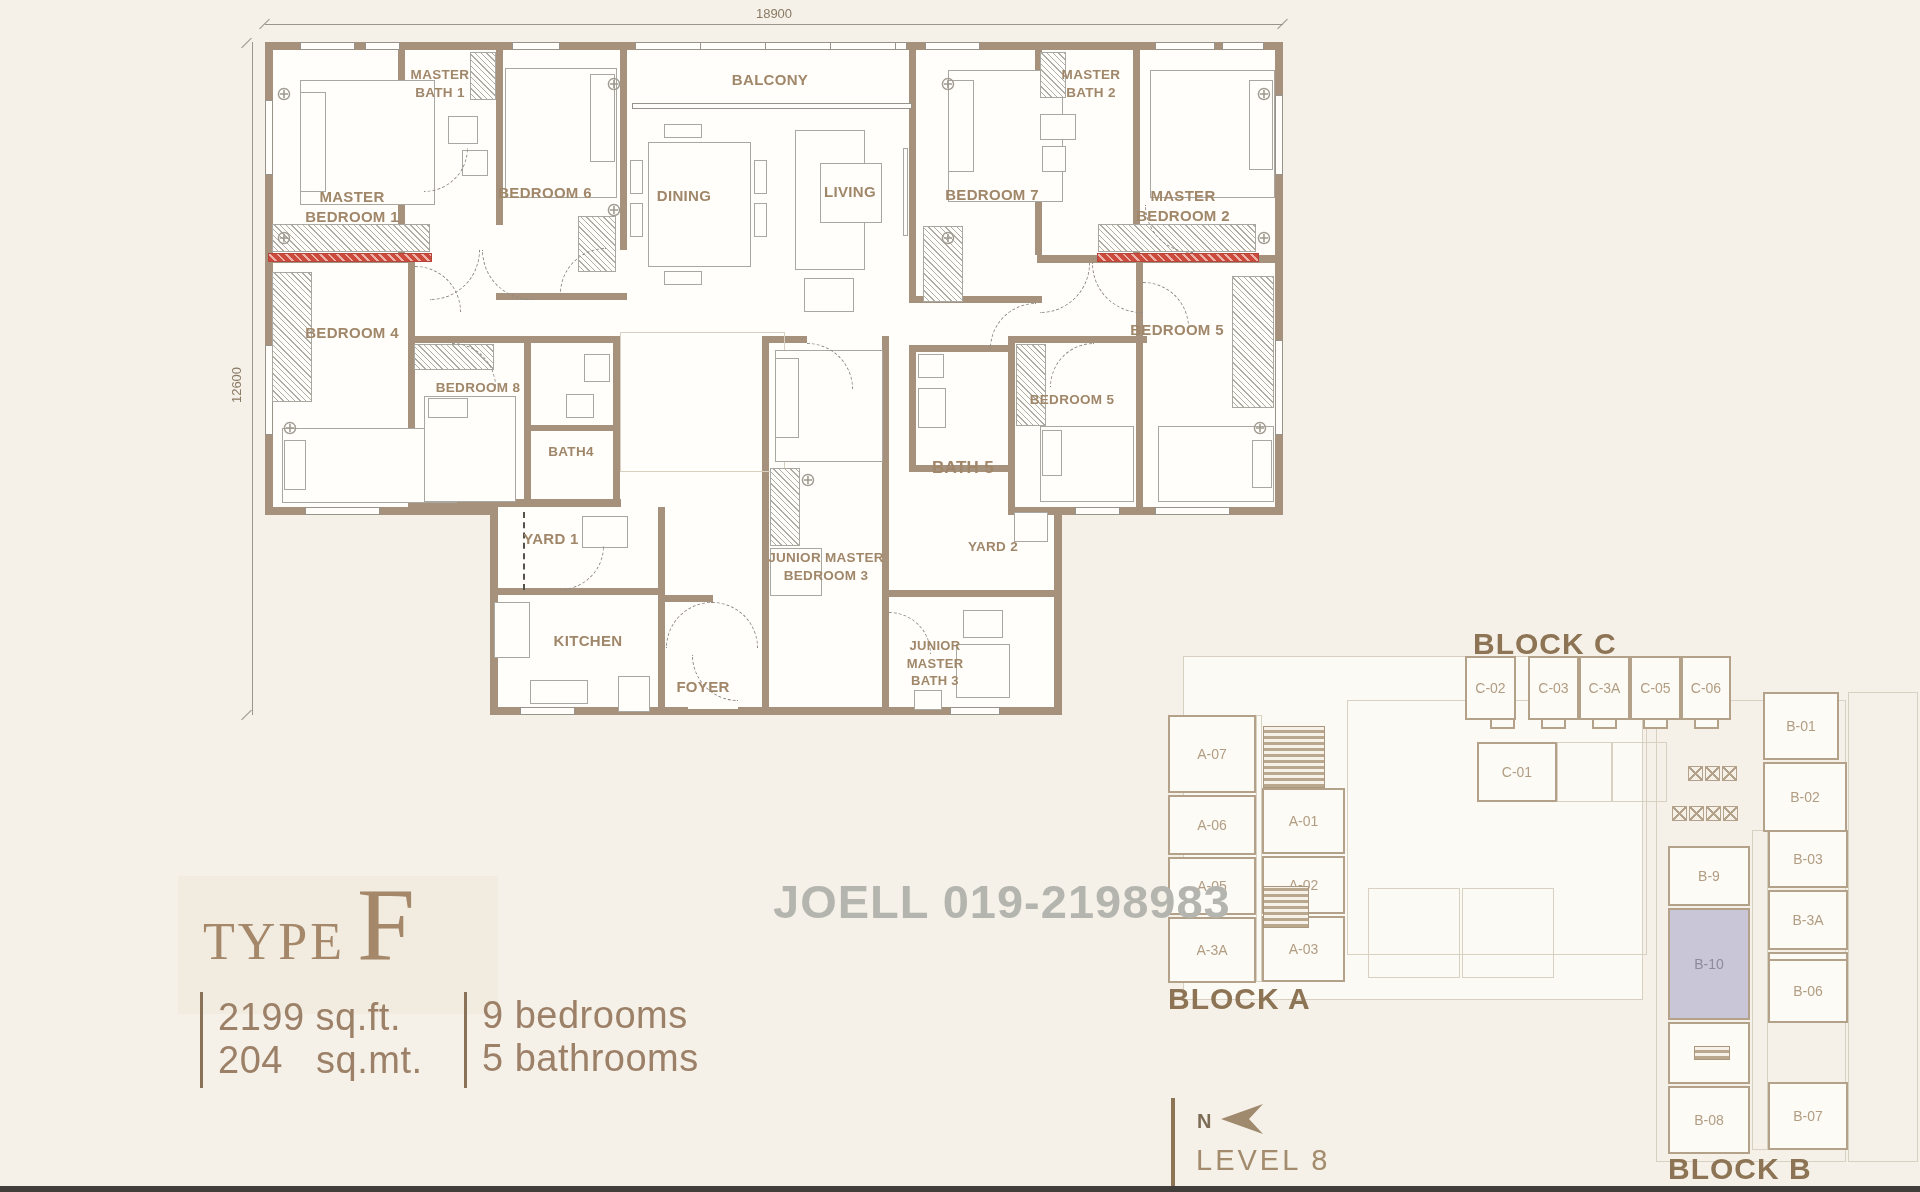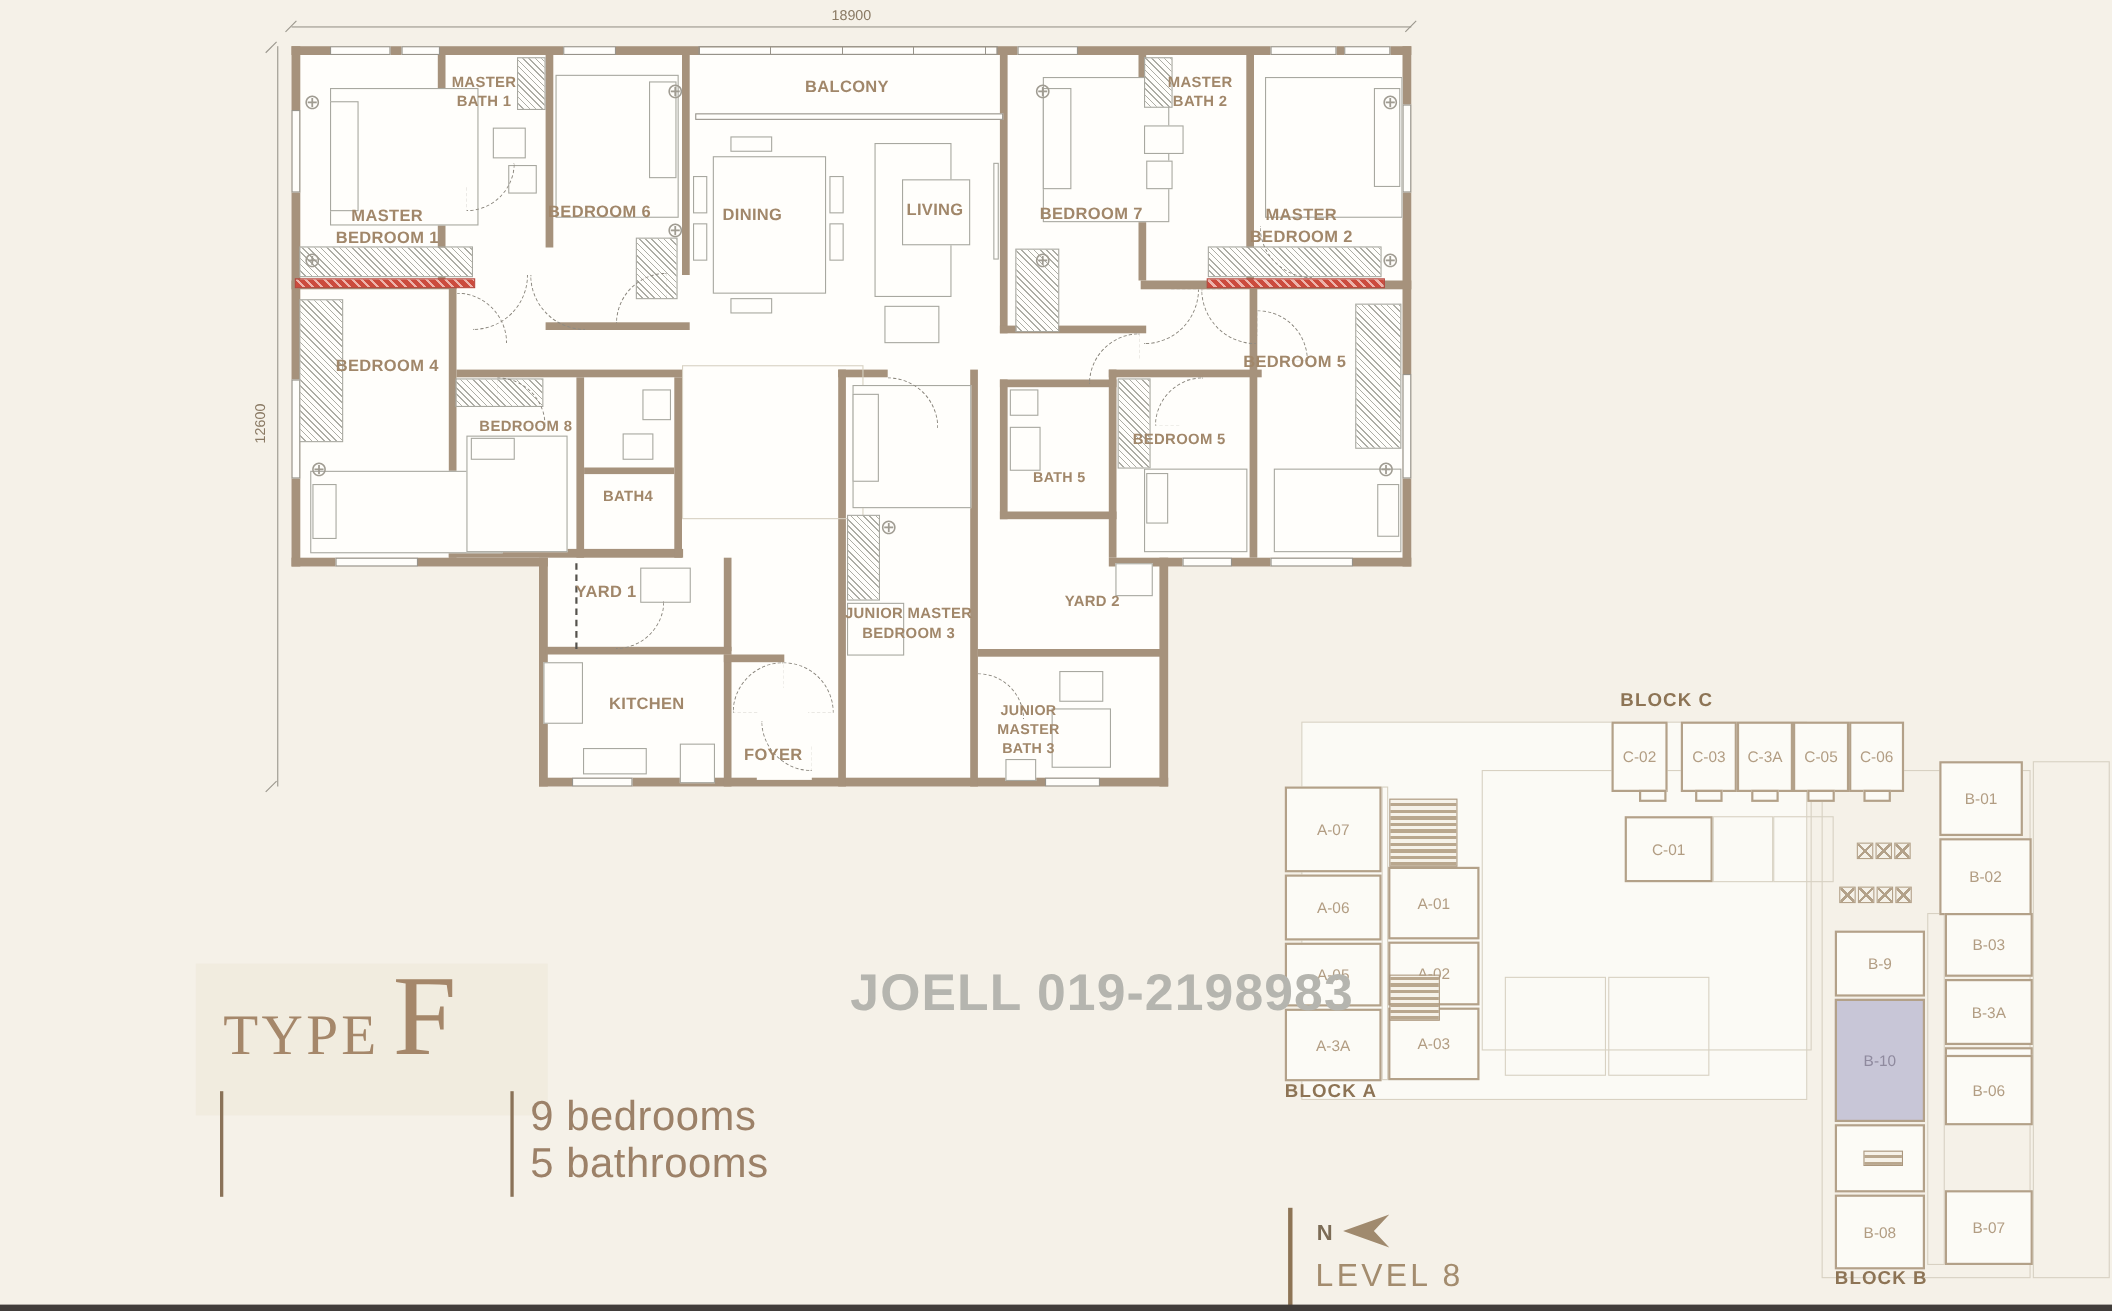--- a/index.html
+++ b/index.html
@@ -16,21 +16,21 @@
   .fan{position:absolute;color:#a09c92;font-size:19px;line-height:1}
   .rlabel{position:absolute;transform:translate(-50%,-50%);color:#a1876a;font-weight:bold;font-size:15px;text-align:center;white-space:pre-line;line-height:1.35;letter-spacing:.3px}
   .dim{position:absolute;color:#8a7a64;font-size:13px}
   .dimline{position:absolute;background:#9a968c}
   .tick{position:absolute;width:1px;height:14px;background:#9a968c;transform:rotate(45deg)}
   .faint{position:absolute;border:1px solid #d8d1c2;box-sizing:border-box;background:#fbfaf5}
   .kcell{position:absolute;border:2px solid #b3a189;background:#fcfbf6;box-sizing:border-box;display:flex;align-items:center;justify-content:center;color:#b29d83;font-size:14px}
   .ktab{position:absolute;border:2px solid #b3a189;background:#fcfbf6;box-sizing:border-box}
   .xbox{position:absolute;border:1px solid #b3a189;box-sizing:border-box;background:linear-gradient(45deg,transparent 44%,#b3a189 44% 56%,transparent 56%),linear-gradient(-45deg,transparent 44%,#b3a189 44% 56%,transparent 56%)}
   .orn{position:absolute;border:1px solid #ab977e;box-sizing:border-box;background:repeating-linear-gradient(0deg,#b9a78e 0 3px,#f6f2e9 3px 6px)}
-  .blocklabel{position:absolute;color:#8d7455;font-weight:bold;font-size:17px;letter-spacing:1px}
+  .blocklabel{position:absolute;color:#8d7455;font-weight:bold;font-size:30px;letter-spacing:1px}
   .spec{position:absolute;color:#9c8168;font-size:38px;line-height:1.12;white-space:pre;letter-spacing:.5px}
   .specbar{position:absolute;width:3px;background:#8a7258}
 </style>
 </head>
 <body>
 
 <div id="canvas">
 
   <div class="dimline" style="left:265px;top:24px;width:1018px;height:1px"></div>
   <div class="tick" style="left:264px;top:17px"></div>
@@ -205,38 +205,39 @@
   <div class="rlabel" style="left:850px;top:192px">LIVING</div>
   <div class="rlabel" style="left:992px;top:195px">BEDROOM 7</div>
   <div class="rlabel" style="left:1091px;top:84px;font-size:13.5px">MASTER
 BATH 2</div>
   <div class="rlabel" style="left:1183px;top:206px">MASTER
 BEDROOM 2</div>
   <div class="rlabel" style="left:352px;top:333px">BEDROOM 4</div>
   <div class="rlabel" style="left:478px;top:388px;font-size:13.5px">BEDROOM 8</div>
   <div class="rlabel" style="left:571px;top:452px;font-size:13.5px">BATH4</div>
   <div class="rlabel" style="left:1072px;top:400px;font-size:13.5px">BEDROOM 5</div>
-  <div class="rlabel" style="left:963px;top:434px;font-size:13px">BATH 5</div>
+  <div class="rlabel" style="left:963px;top:468px;font-size:17px">BATH 5</div>
   <div class="rlabel" style="left:1177px;top:330px">BEDROOM 5</div>
   <div class="rlabel" style="left:551px;top:539px">YARD 1</div>
   <div class="rlabel" style="left:993px;top:547px;font-size:13.5px">YARD 2</div>
   <div class="rlabel" style="left:826px;top:567px;font-size:13.5px">JUNIOR MASTER
 BEDROOM 3</div>
   <div class="rlabel" style="left:588px;top:641px">KITCHEN</div>
   <div class="rlabel" style="left:703px;top:687px">FOYER</div>
   <div class="rlabel" style="left:935px;top:663px;font-size:13px">JUNIOR
 MASTER
 BATH 3</div>
 
   <div class="abs" style="left:178px;top:876px;width:320px;height:138px;background:#f1ecdf"></div>
   <div class="abs" style="left:203px;top:872px;display:flex;align-items:baseline;gap:12px;color:#a5876a;font-family:'Liberation Serif',serif">
     <span style="font-size:52px;letter-spacing:3px">TYPE</span>
     <span style="font-size:104px;line-height:1">F</span>
   </div>
   <div class="specbar" style="left:200px;top:992px;height:96px"></div>
+  <div class="spec" style="left:218px;top:996px"><span>2199 sq.ft.</span><br><span>204   sq.mt.</span></div>
   <div class="specbar" style="left:464px;top:992px;height:96px"></div>
   <div class="spec" style="left:482px;top:994px"><span>9 bedrooms</span><br><span>5 bathrooms</span></div>
 
   <div class="abs" style="left:773px;top:874px;font-size:47px;font-weight:bold;color:#b5b5af;letter-spacing:1px;z-index:30">JOELL 019-2198983</div>
 
   <div class="faint" style="left:1183px;top:656px;width:460px;height:344px"></div>
   <div class="faint" style="left:1347px;top:700px;width:300px;height:255px;background:transparent"></div>
   <div class="faint" style="left:1368px;top:888px;width:92px;height:90px;background:transparent"></div>
   <div class="faint" style="left:1462px;top:888px;width:92px;height:90px;background:transparent"></div>
   <div class="faint" style="left:1848px;top:692px;width:70px;height:470px;background:transparent"></div>

